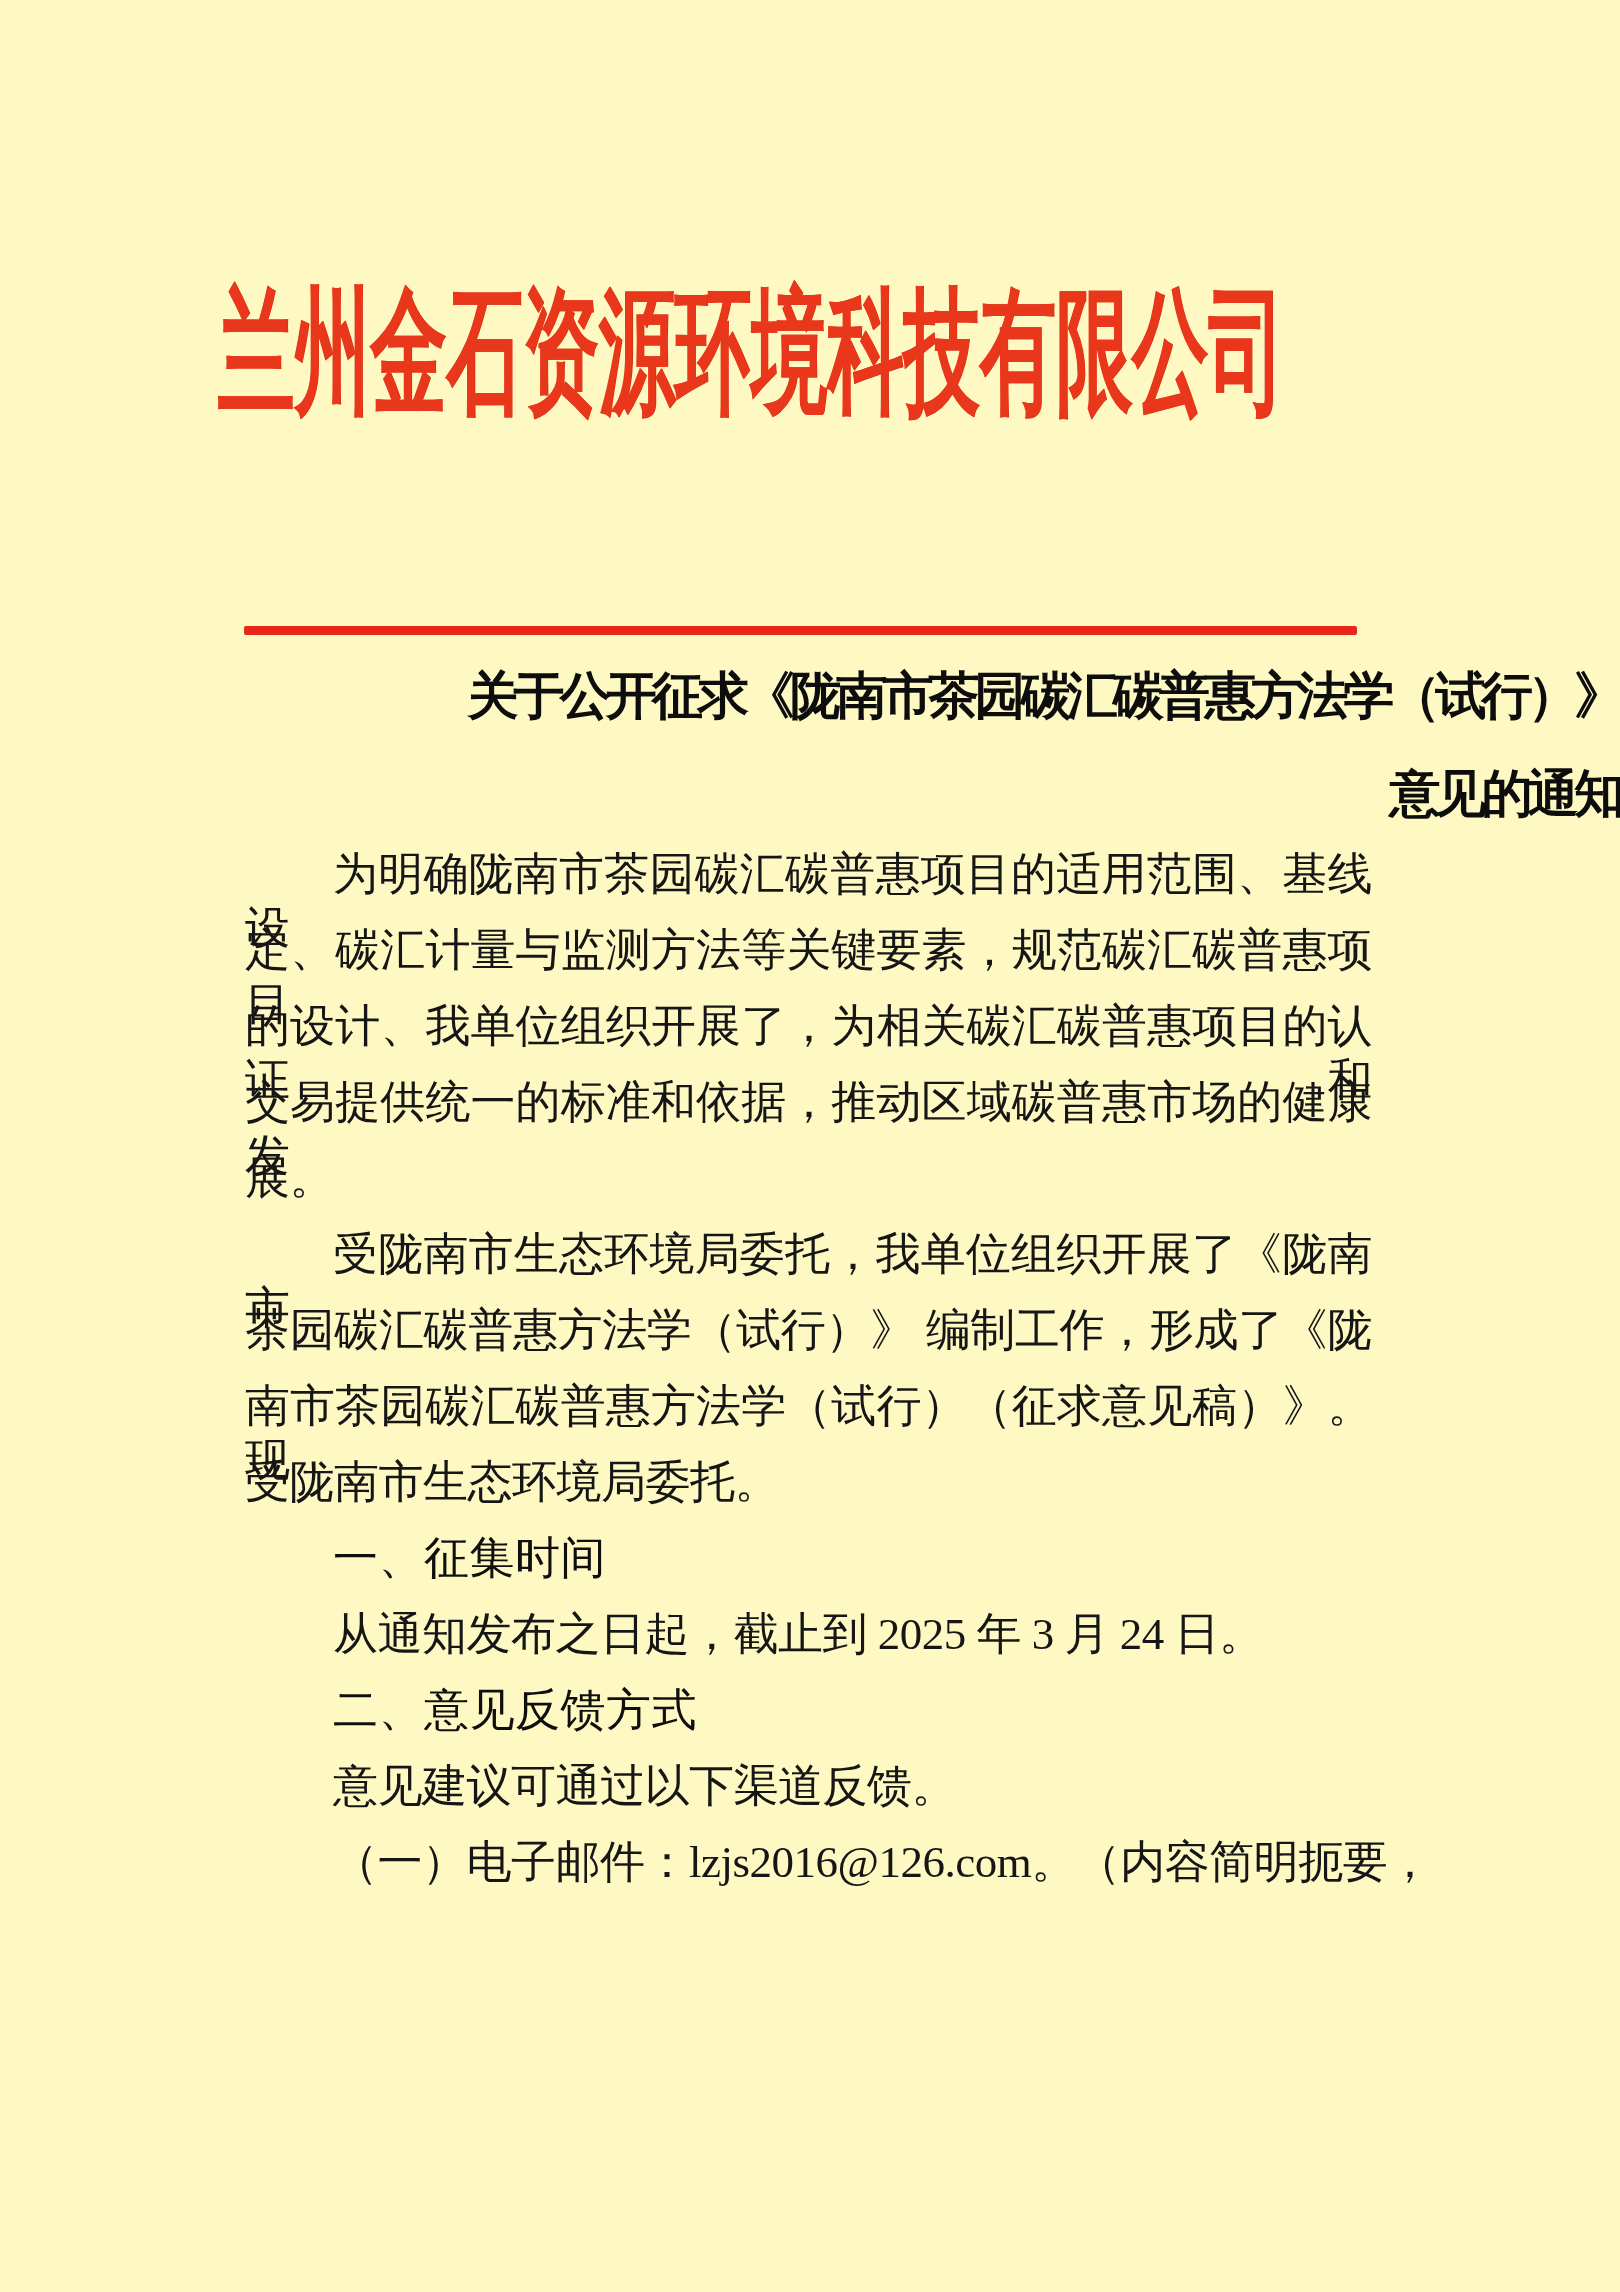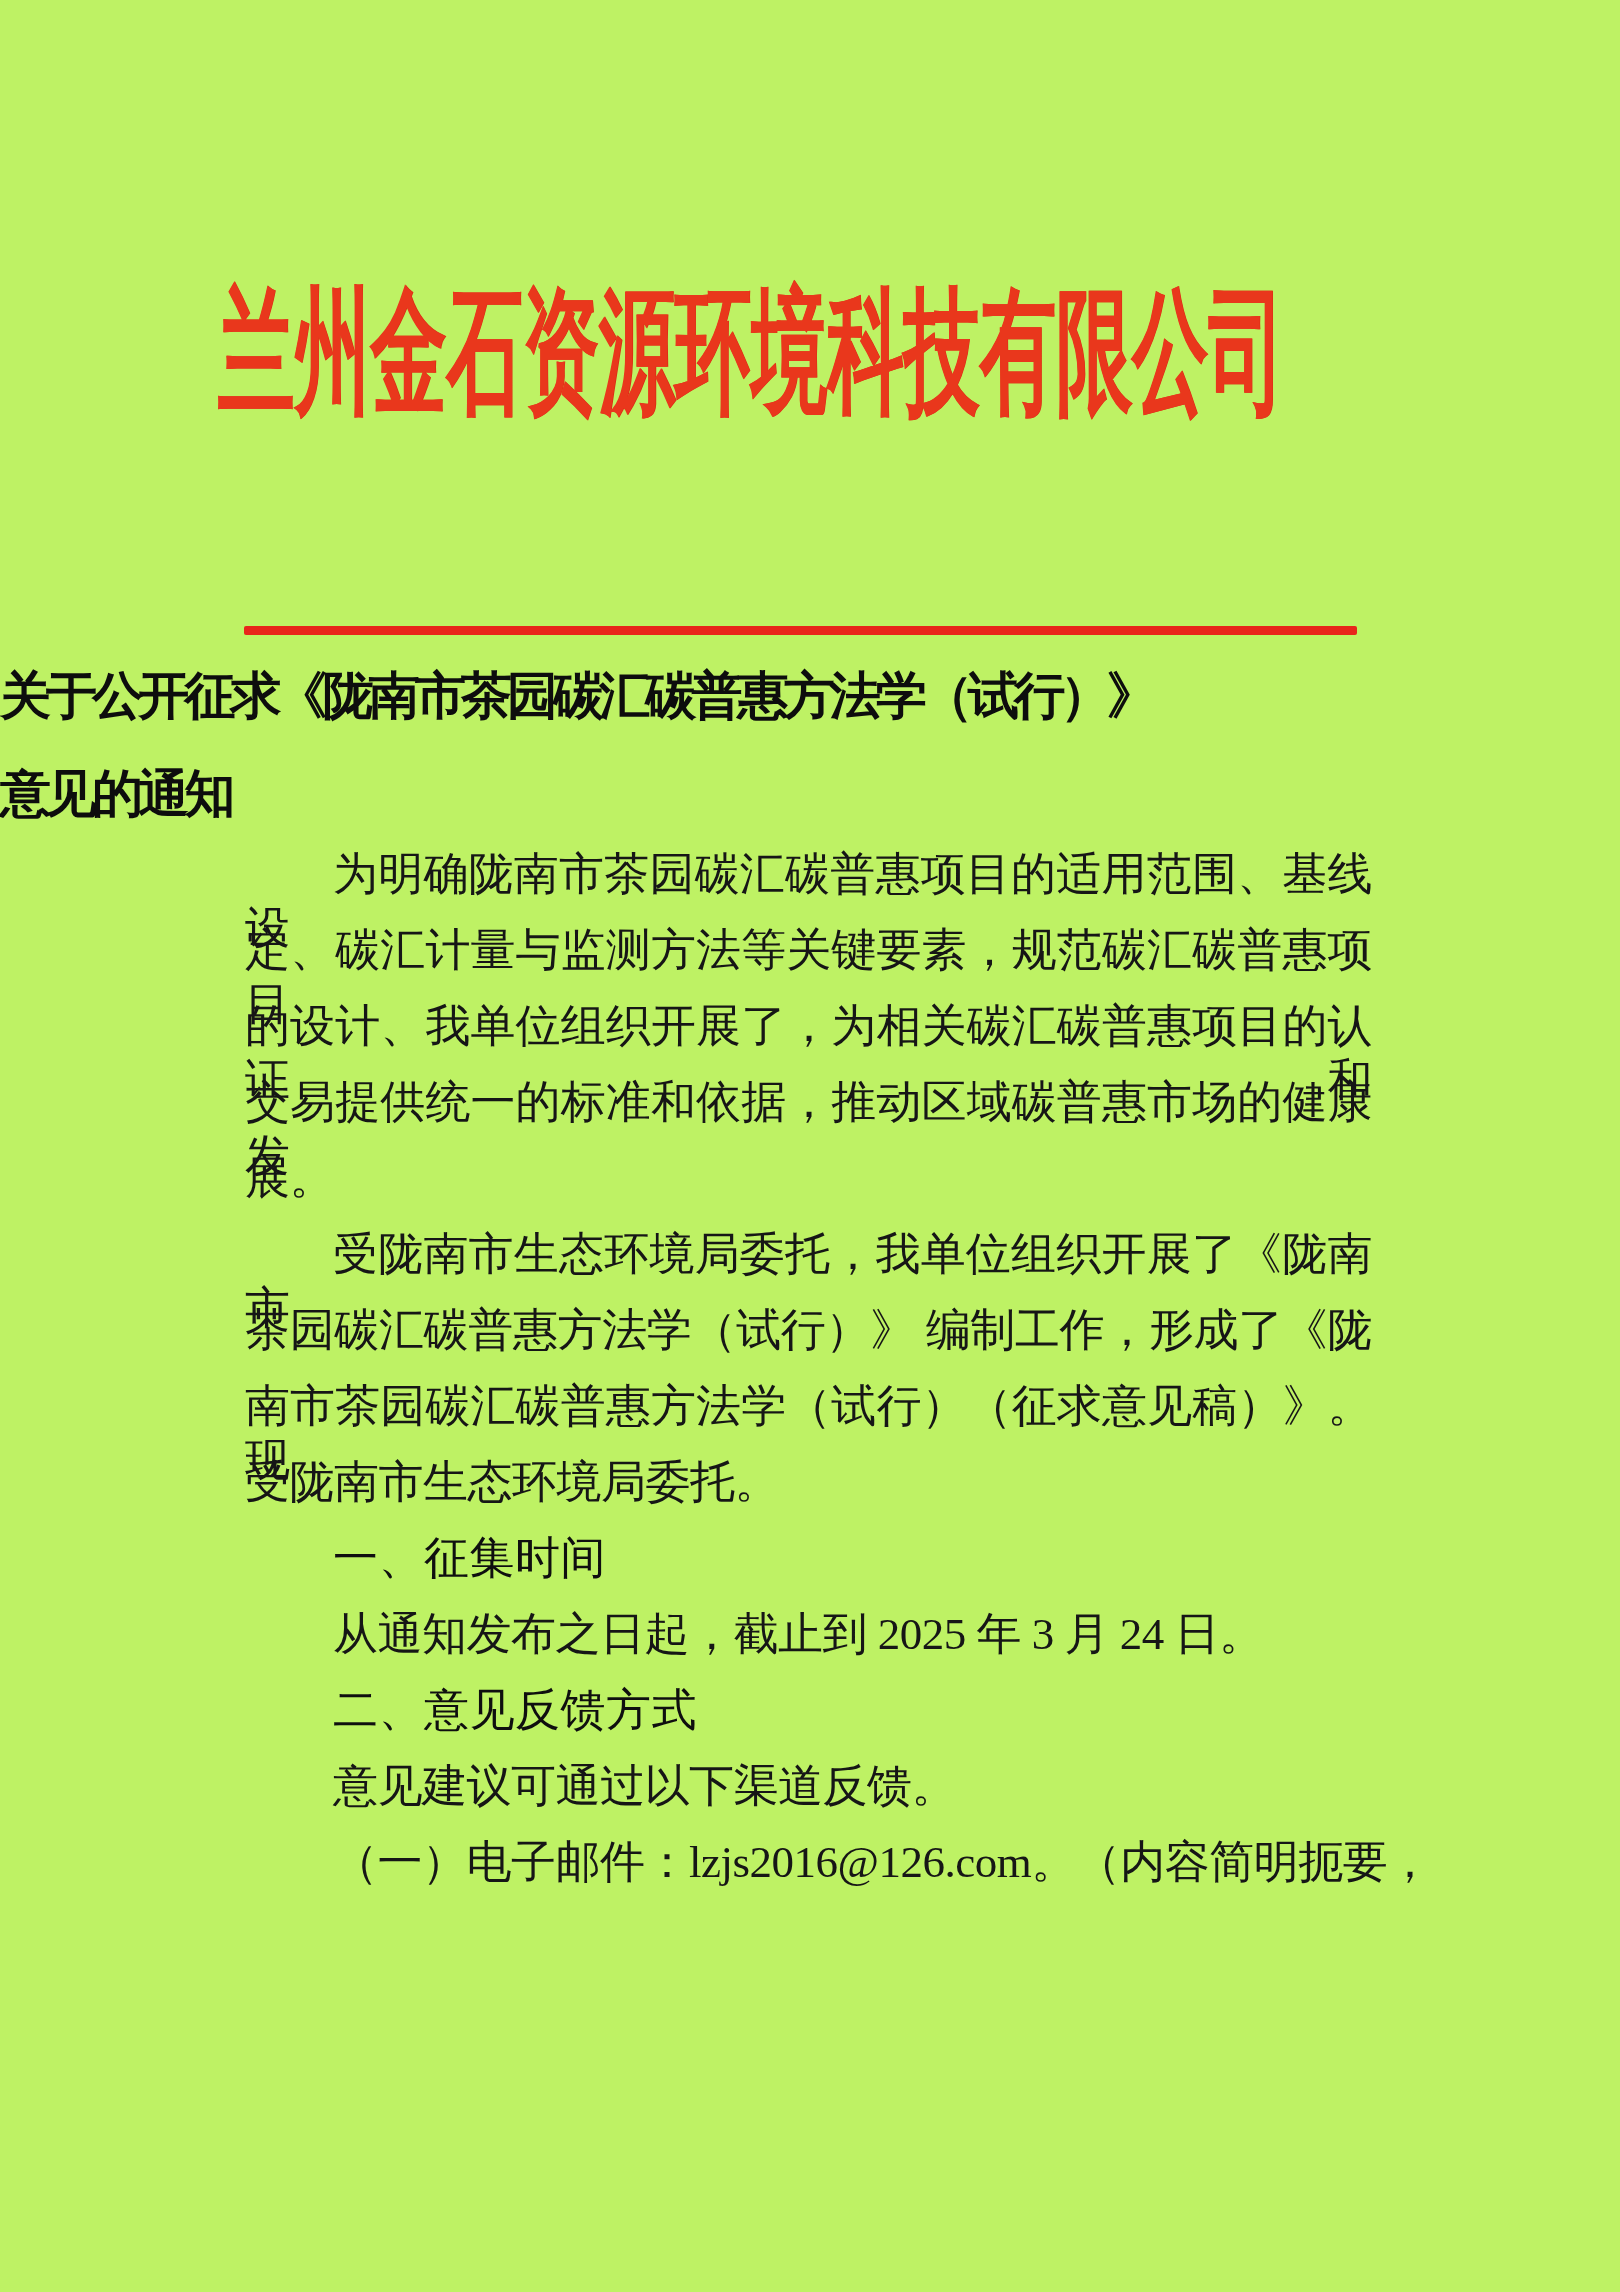--- a/index.html
+++ b/index.html
@@ -3,21 +3,21 @@
 <meta charset="utf-8">
 <style>
   * { margin: 0; padding: 0; box-sizing: border-box; }
   html, body { background: #ffffff; }
   body { font-family: "Liberation Serif", serif; }
 
   .page {
     position: relative;
     width: 1620px;
     height: 2293px;
-    background: #bef264;
+    background: #fef9c3;
     overflow: hidden;
   }
 
   
   .company-title {
     position: absolute;
     left: 218px;
     top: 282px;
     width: 1921px;           
     height: 143px;
@@ -40,21 +40,21 @@
     height: 8.8px;
     background: #e8261a;
     border-radius: 2px;
   }
 
   .doc-title {
     position: absolute;
     left: 0;
     top: 647px;
     width: 1620px;
-    text-align: left;
+    text-align: right;
     color: #0d0d0d;
     font-weight: 700;
     font-size: 51px;
     line-height: 98px;
     letter-spacing: -4.9px;
   }
 
   .notice-body {
     position: absolute;
     left: 245px;

